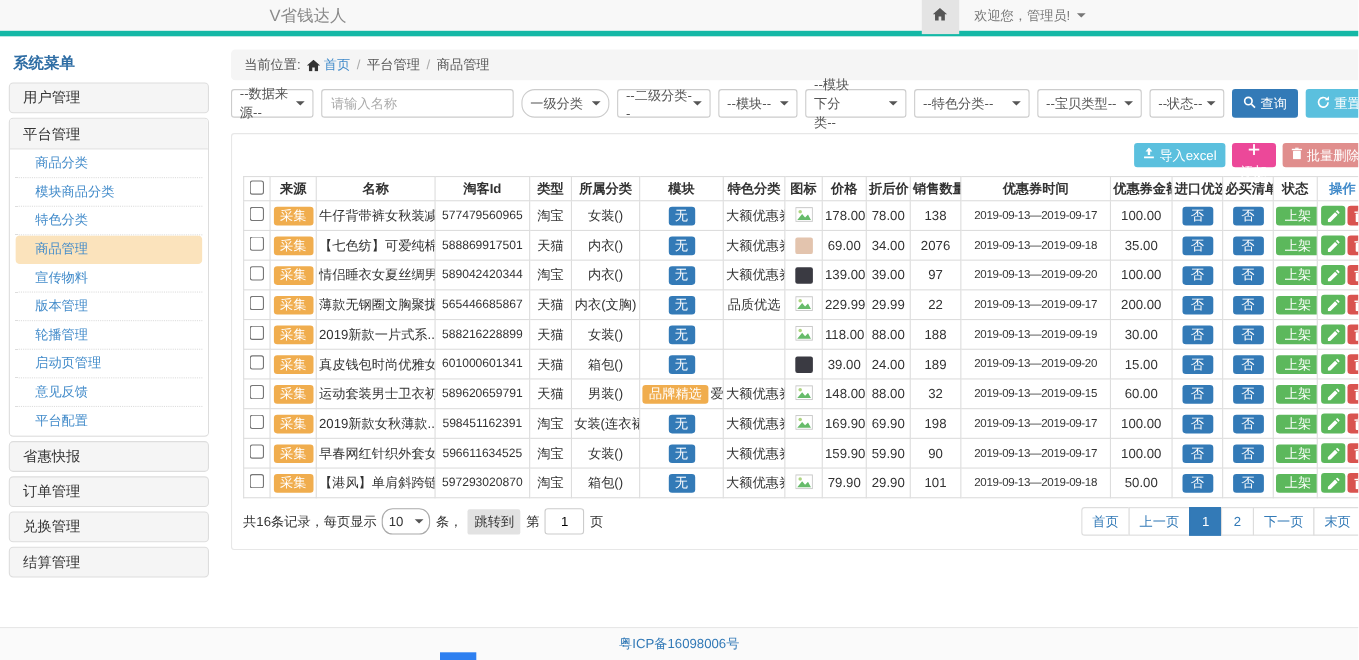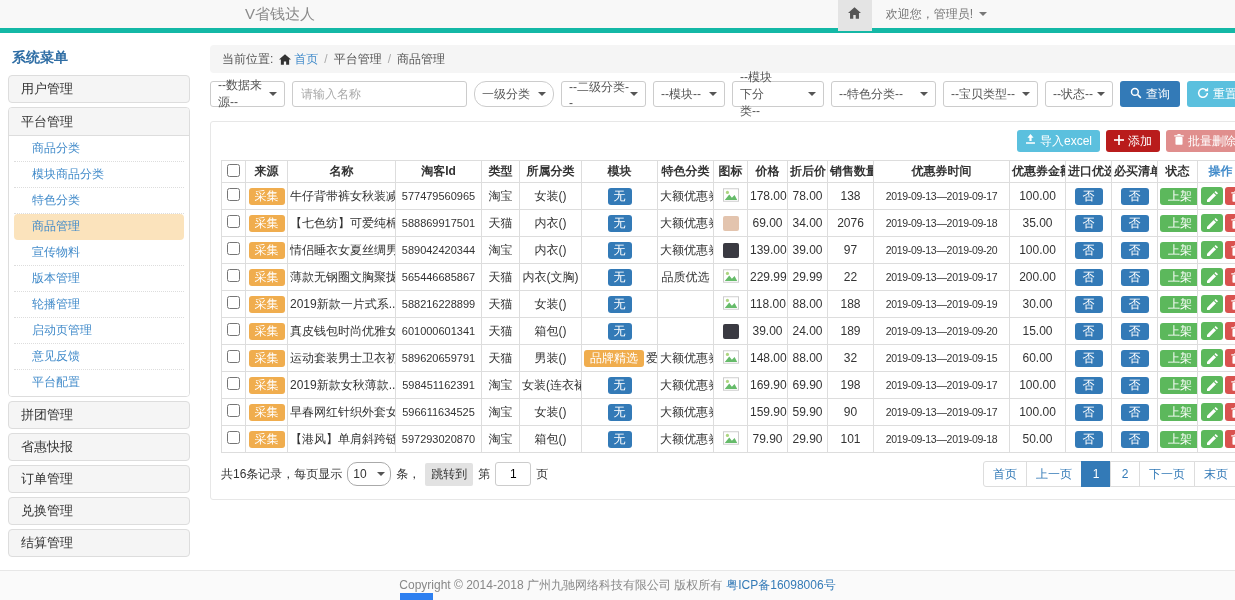--- a/index.html
+++ b/index.html
@@ -46,21 +46,21 @@
   .filter-row { display:flex; align-items:center; gap:7px; margin-top:8px; }
   .slot { display:contents; }
   .fselect { height:26px; border:1px solid #ccc; border-radius:3px; background:#fff; display:inline-flex;
              align-items:center; justify-content:space-between; padding:0 7px; color:#555; cursor:pointer; flex:none; }
   .f-input { height:26px; width:175px; border:1px solid #ccc; border-radius:3px; padding:0 8px; color:#555; font-size:12px; }
   .f-input::placeholder { color:#aaa; }
   .btn { height:26px; border:none; border-radius:3px; color:#fff; padding:0 10px; font-size:12px;
          display:inline-flex; align-items:center; gap:4px; cursor:pointer; }
   .btn-primary { background:#337ab7; }
   .btn-info { background:#5bc0de; }
-  .btn-success { background:#b91c1c; }
+  .btn-success { background:#ec4899;flex-direction:column; }
   .btn-danger-light { background:#e08e8d; }
 
   
   .panel { margin-top:14px; border:1px solid #e7e7e7; border-radius:3px; padding:8px 10px 12px; }
   .actions { display:flex; justify-content:flex-end; gap:6px; margin-bottom:8px; }
   .actions .btn { height:22px; padding:0 8px; }
 
   table { width:100%; border-collapse:collapse; table-layout:fixed; }
   th,td { border:1px solid #ddd; text-align:center; padding:2px 2px; font-size:12px;
           overflow:hidden; white-space:nowrap; }
@@ -137,21 +137,20 @@
           <div class="side-sub-item active">商品管理</div>
           <div class="side-sub-item">宣传物料</div>
           <div class="side-sub-item">版本管理</div>
           <div class="side-sub-item">轮播管理</div>
           <div class="side-sub-item">启动页管理</div>
           <div class="side-sub-item">意见反馈</div>
           <div class="side-sub-item">平台配置</div>
         </div>
     </div>
     <div id="side-groups-after">
-        <div class="side-group">拼团管理</div>
         <div class="side-group">省惠快报</div>
         <div class="side-group">订单管理</div>
         <div class="side-group">兑换管理</div>
         <div class="side-group">结算管理</div>
       </div>
   </aside>
 
   <main class="main">
 
     <div class="breadcrumb">
@@ -653,16 +652,15 @@
             <button class="page-btn">2</button>
             <button class="page-btn">下一页</button>
             <button class="page-btn">末页</button>
           </div>
       </div>
     </div>
   </main>
 </div>
 
 <footer class="footer">
-  <span>Copyright © 2014-2018 广州九驰网络科技有限公司 版权所有</span>
   <span class="icp">粤ICP备16098006号</span>
 </footer>
 <div class="blue-sliver"></div>
 
 </body></html>

